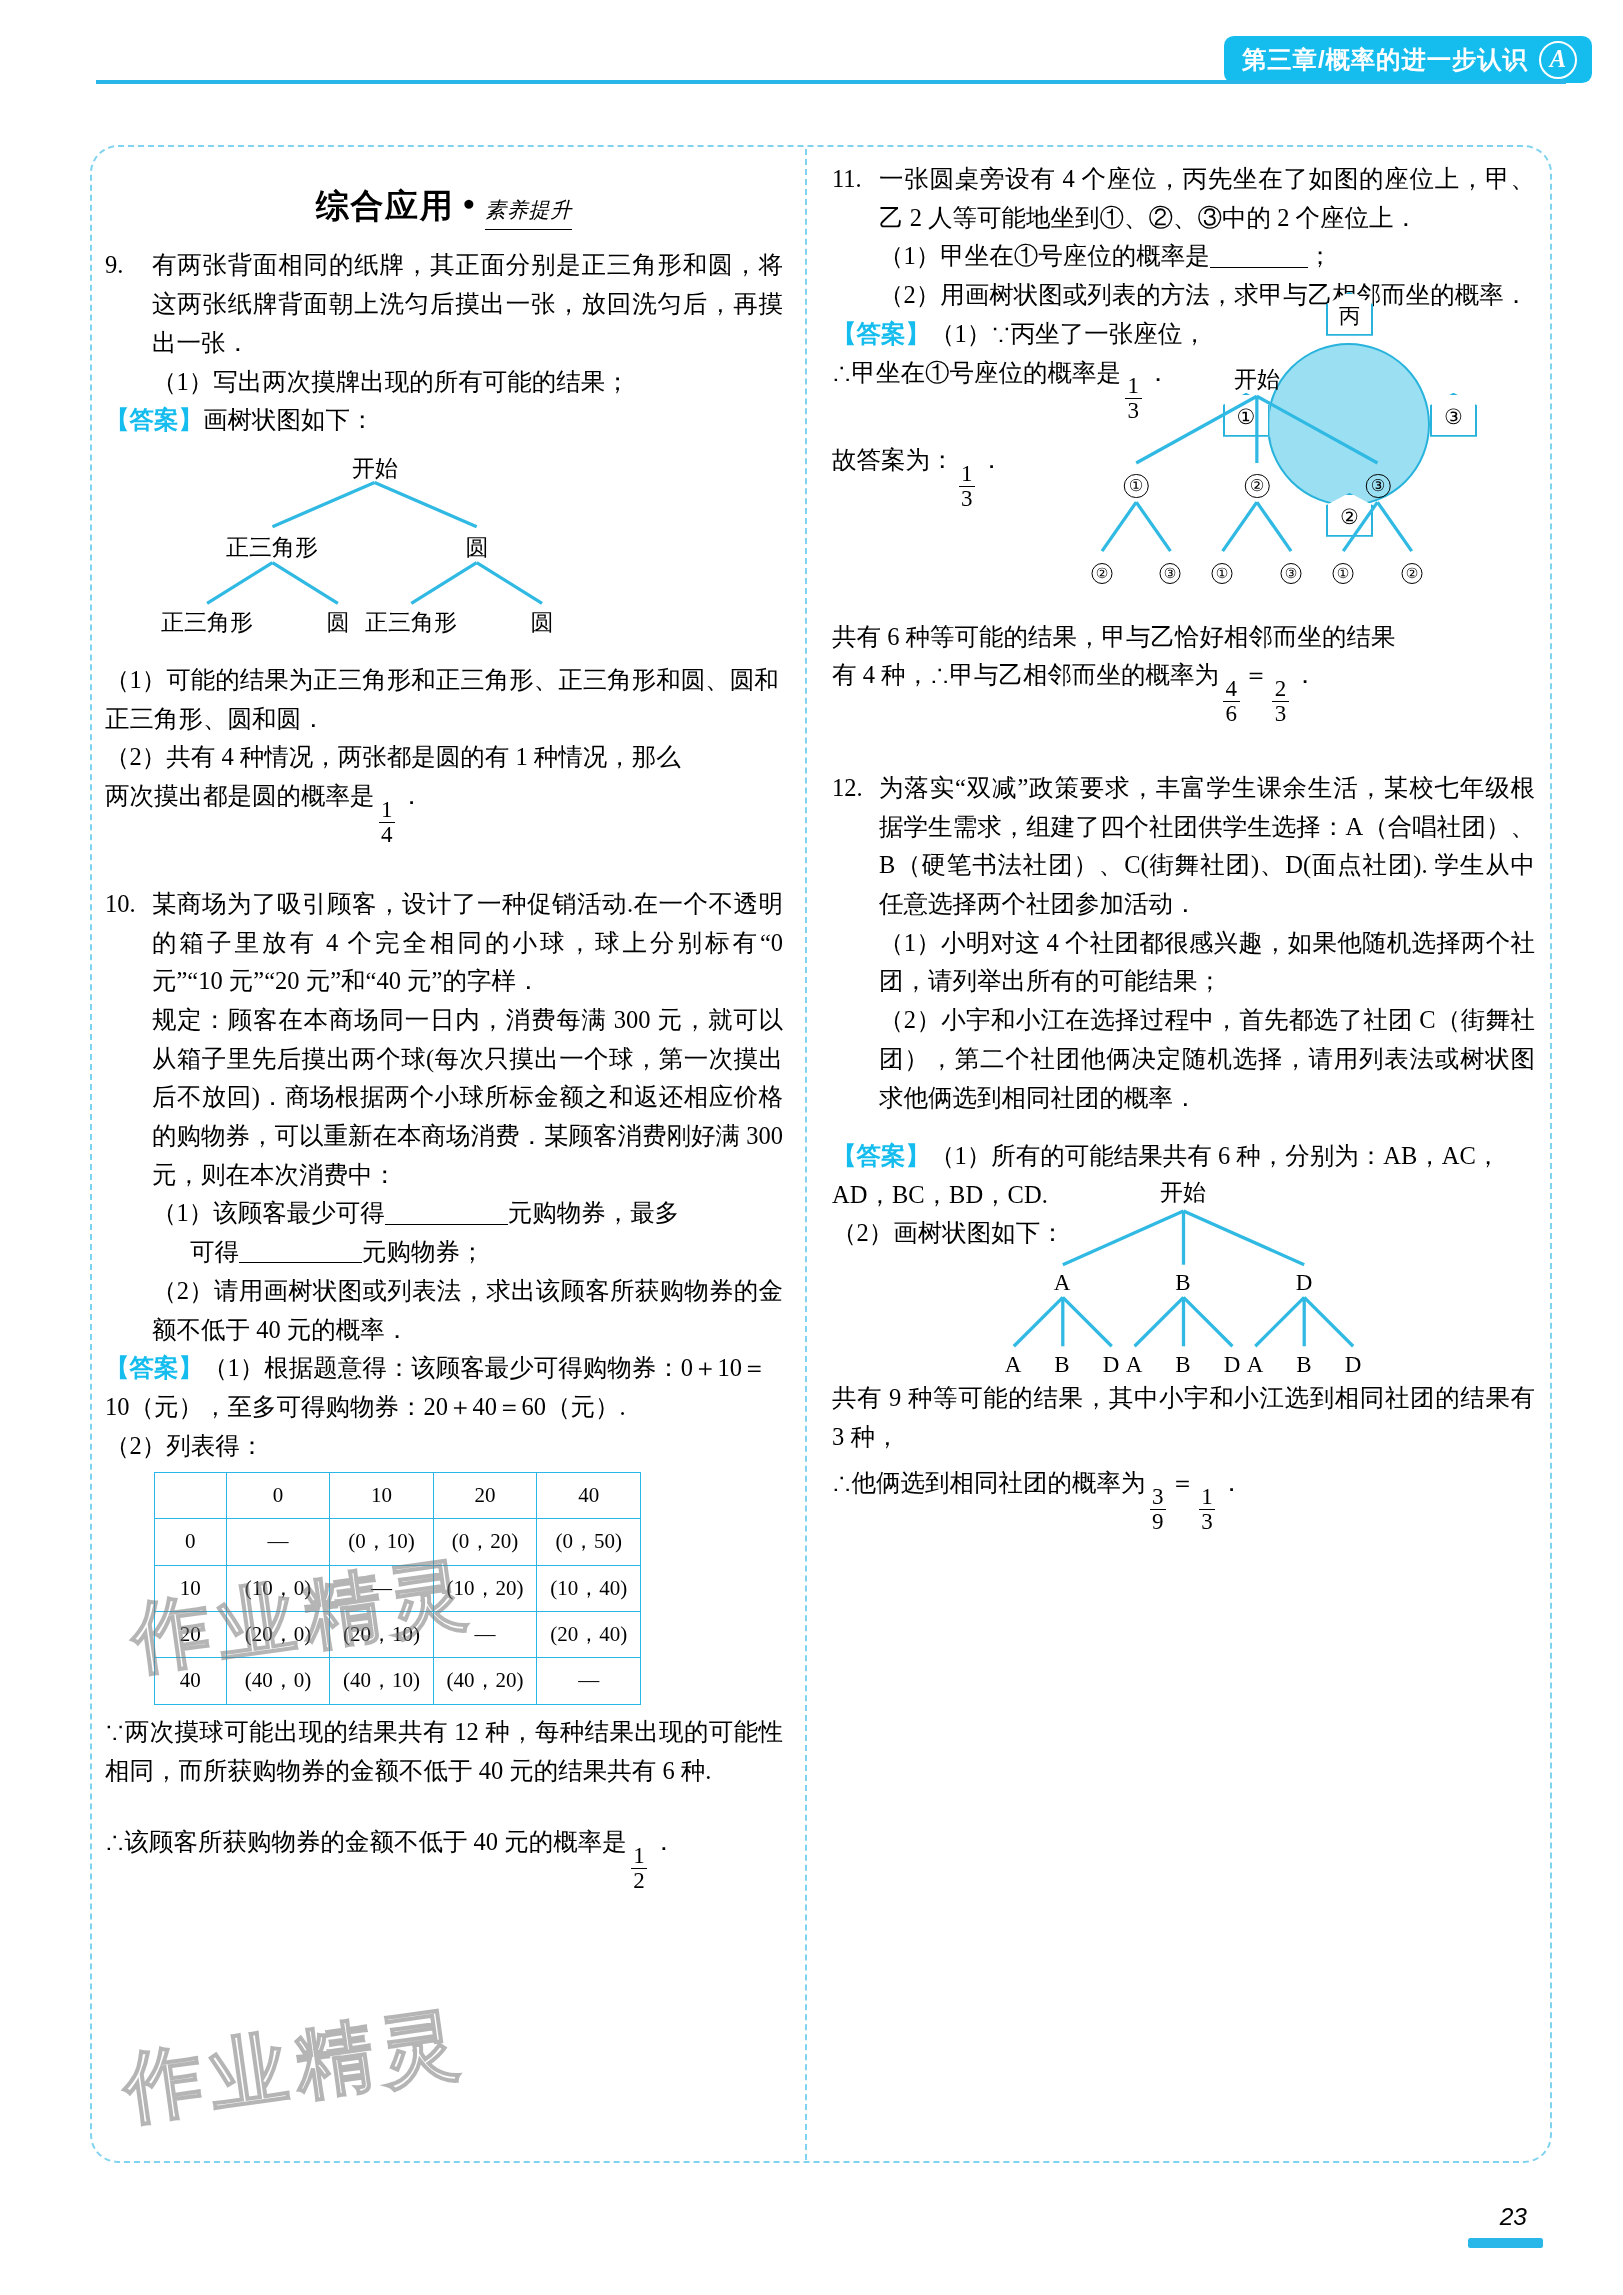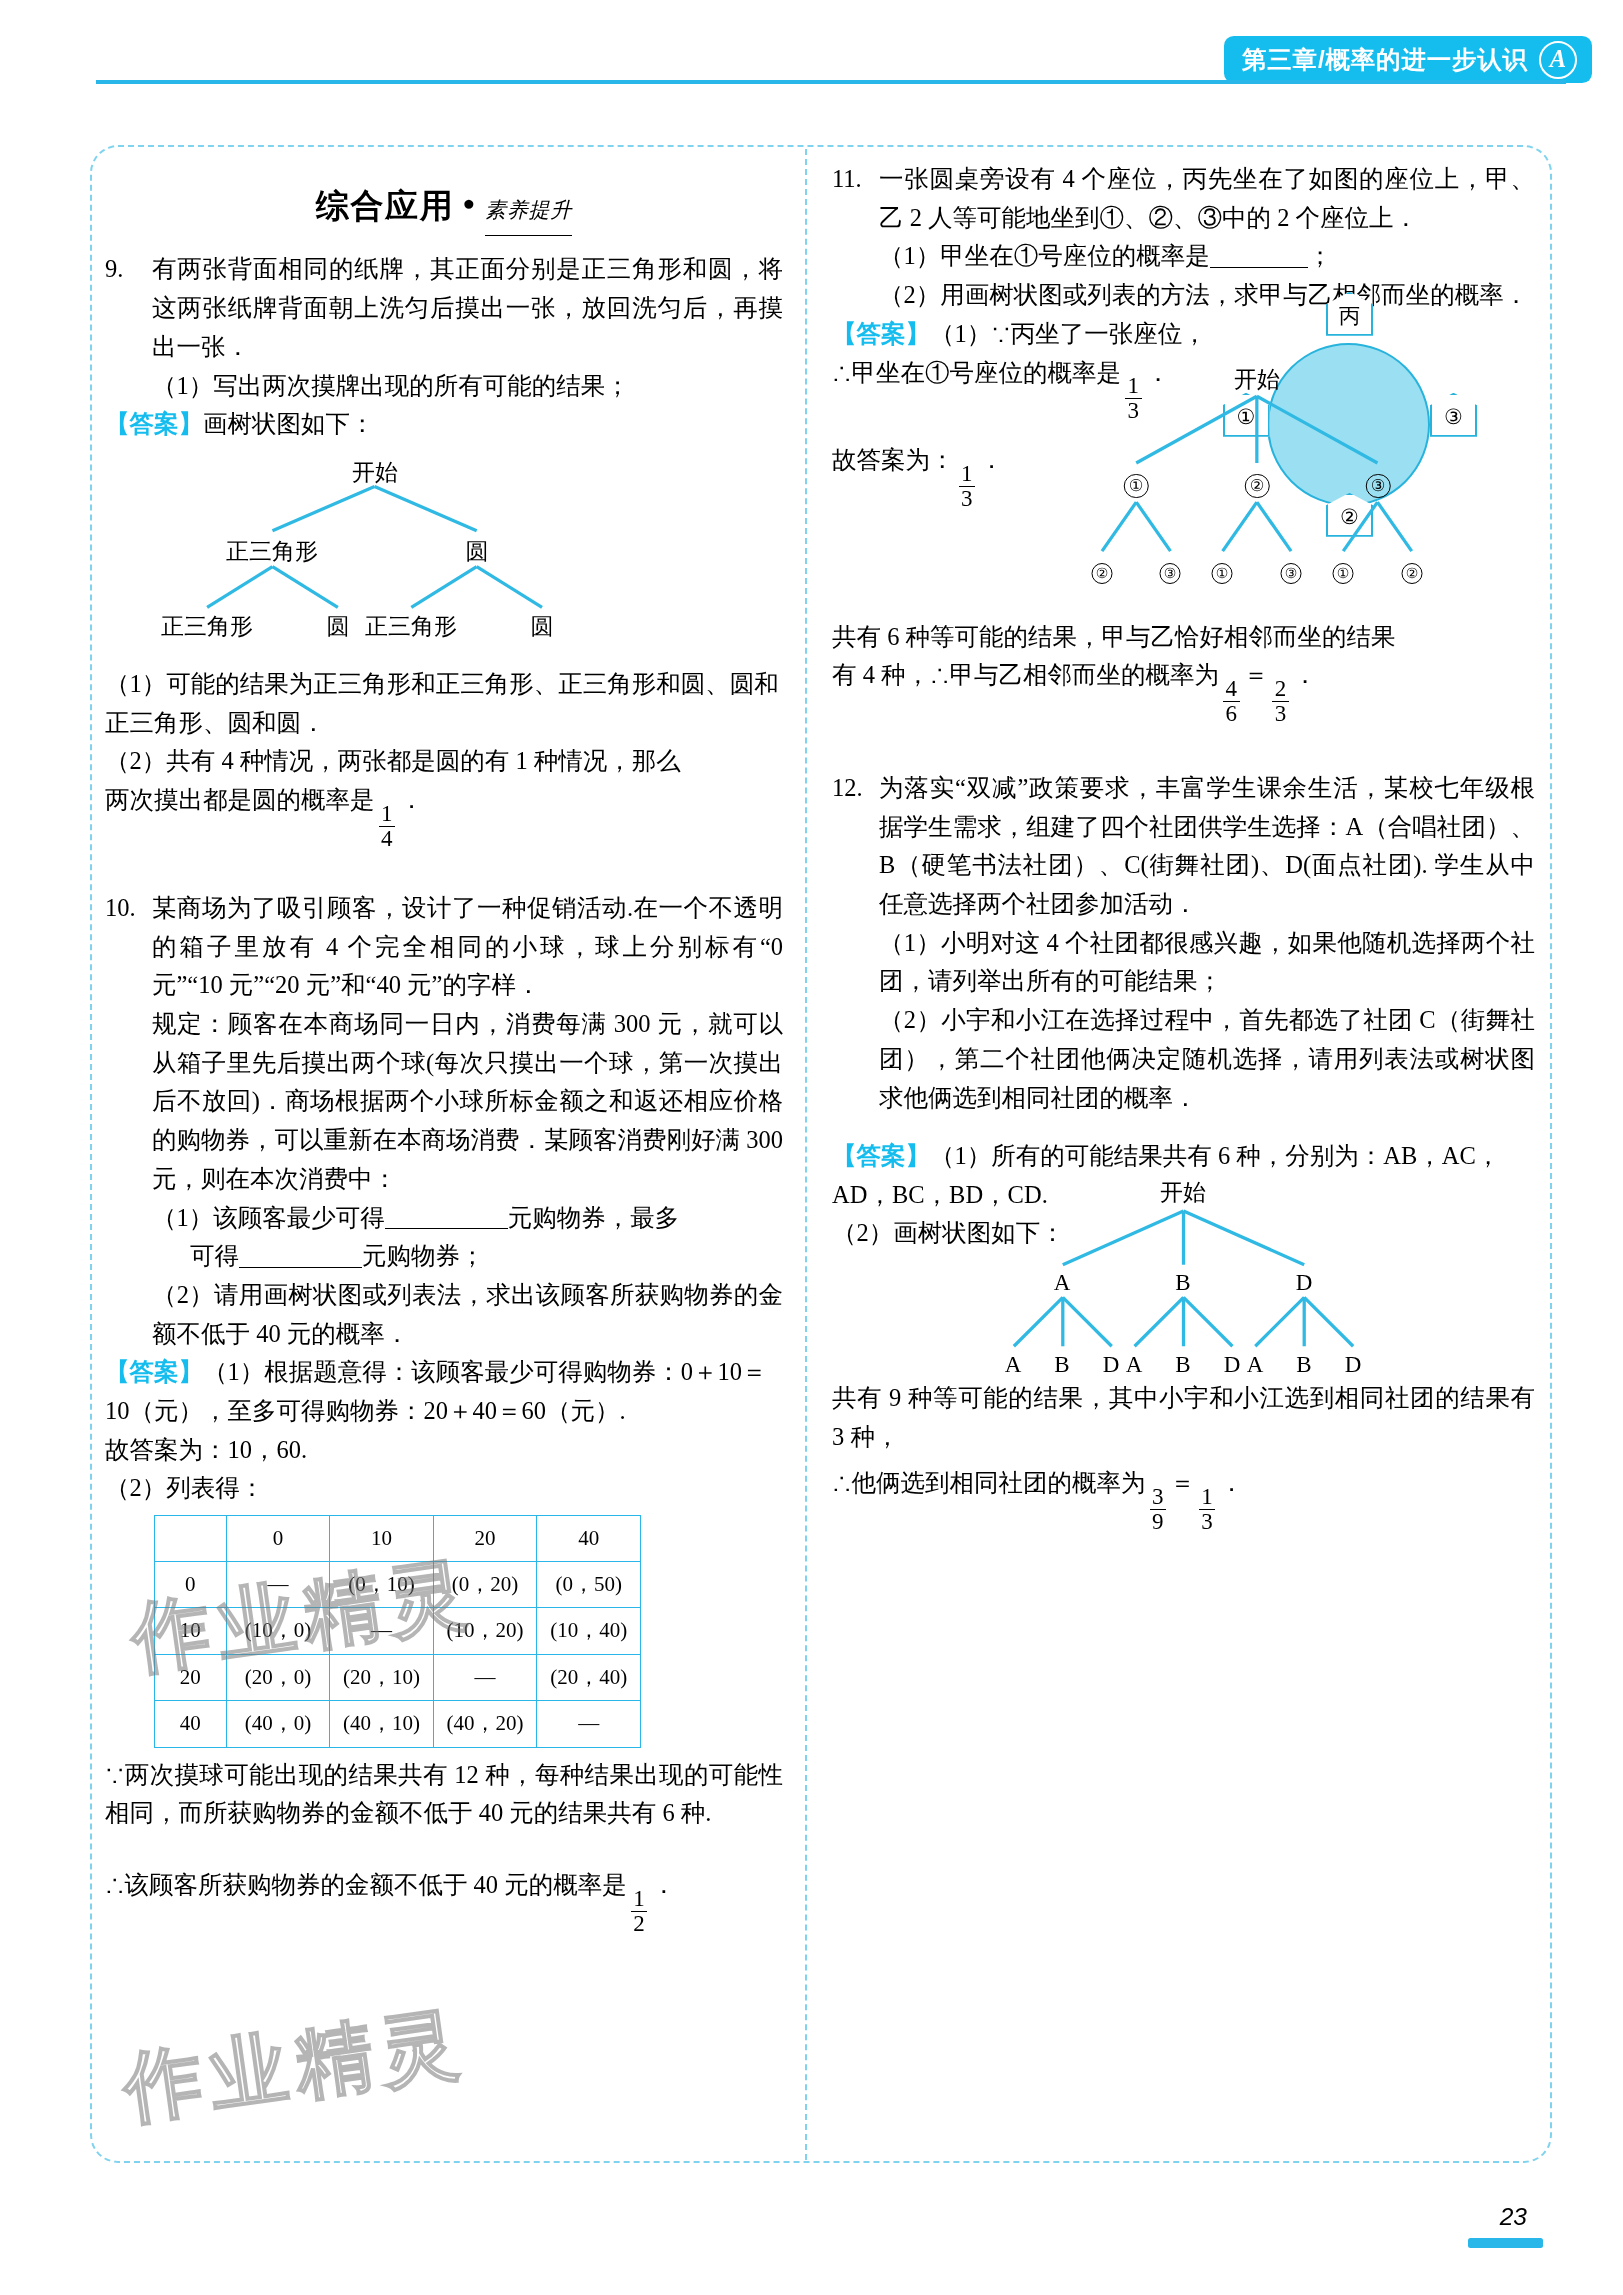--- a/index.html
+++ b/index.html
@@ -58,21 +58,21 @@
   #col-right{left:832px;width:703px;}
 
   .section-title{
     text-align:center;font-size:33px;font-weight:bold;
     margin:19.6px 0 14.7px 0;letter-spacing:1.6px;
     display:flex;align-items:baseline;justify-content:center;gap:8.2px;
   }
   .section-title .dot{font-size:21px;position:relative;top:-6.5px;}
   .section-title .sub{
     font-size:21px;font-weight:normal;font-style:italic;
-    border-bottom:1.6px solid #000;padding-bottom:8px;letter-spacing:0.8px;
+    border-bottom:1.6px solid #000;padding-bottom:2px;letter-spacing:0.8px;
   }
 
   .prob{margin-bottom:9.8px;}
   .prob-line{display:flex;}
   .num{width:47px;flex:none;text-align:left;}
   .body{flex:1;text-align:justify;}
   .indent{padding-left:47px;}
   .indent2{padding-left:85px;}
   p{margin:0;}
   .ans-tag{color:#15BDEE;font-weight:bold;}
@@ -221,21 +221,20 @@
       <span>（1）该顾客最少可得</span><span class="blank"></span><span>元购物券，最多</span>
     </p>
     <p class="indent2">
       <span>可得</span><span class="blank"></span><span>元购物券；</span>
     </p>
     <p class="indent" style="text-align:justify;">（2）请用画树状图或列表法，求出该顾客所获购物券的金额不低于 40 元的概率．</p>
 
     <p>
       <span class="ans-tag">【答案】</span><span>（1）根据题意得：该顾客最少可得购物券：0＋10＝10（元），至多可得购物券：20＋40＝60（元）.</span>
     </p>
-    <p>故答案为：10，60.</p>
     <p>（2）列表得：</p>
 
     <table class="list-table">
       <tbody id="p10-table-body">
           <tr>
             <td class="corner"></td>
             <td class="">0</td>
             <td class="">10</td>
             <td class="">20</td>
             <td class="">40</td>

